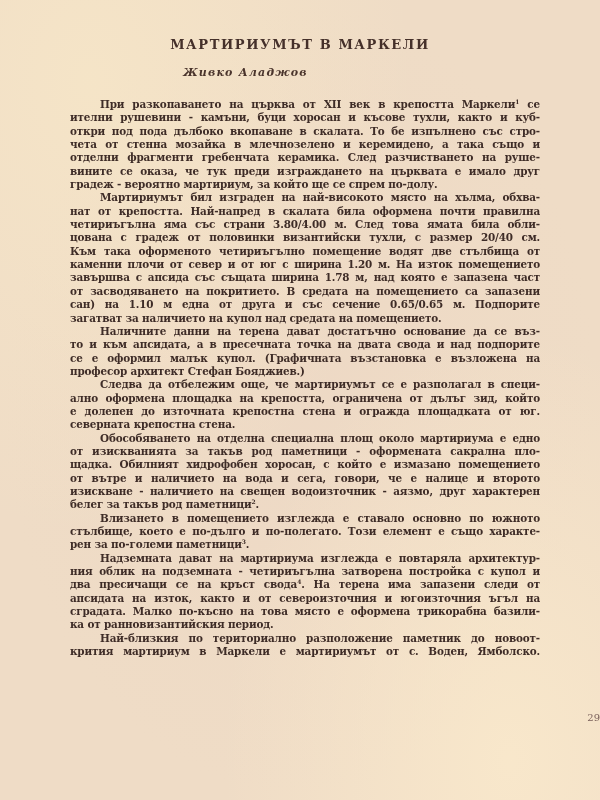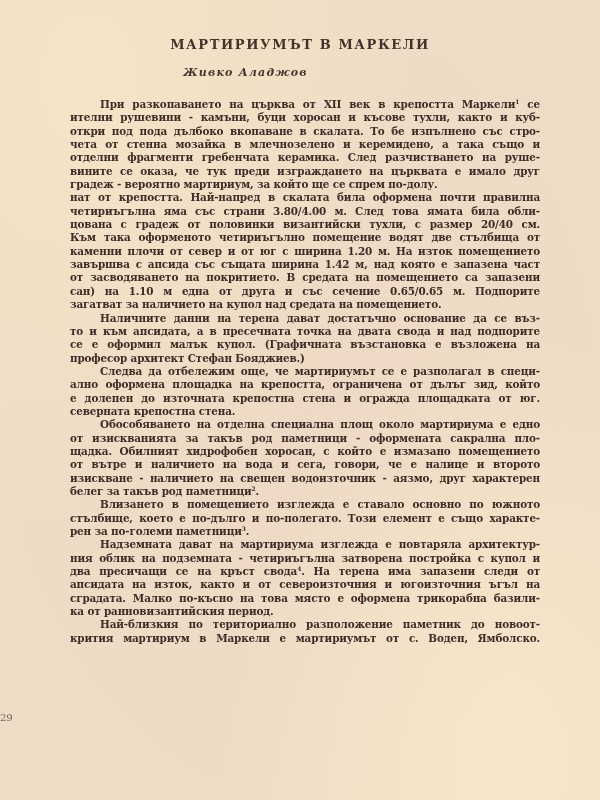--- a/index.html
+++ b/index.html
@@ -75,21 +75,21 @@
     }
     sup {
       font-size: 6px;
       vertical-align: 4px;
       line-height: 0;
     }
     .page-number {
       position: absolute;
       left: 0; width: 600px;
       top: 712px;
-      text-align: left;
+      text-align: right;
       font-family: "DejaVu Serif", serif;
       font-size: 10px;
       color: #7a605a;
     }
   </style>
 </head>
 <body>
 
 <div class="page">
 
@@ -102,26 +102,27 @@
       <span class="line indent"><span>При разкопаването на църква от XII век в крепостта Маркели</span><sup>1</sup><span> се</span></span>
       <span class="line">ителни рушевини - камъни, буци хоросан и късове тухли, както и куб-</span>
       <span class="line">откри под пода дълбоко вкопаване в скалата. То бе изпълнено със стро-</span>
       <span class="line">чета от стенна мозайка в млечнозелено и керемидено, а така също и</span>
       <span class="line">отделни фрагменти гребенчата керамика. След разчистването на руше-</span>
       <span class="line">вините се оказа, че тук преди изграждането на църквата е имало друг</span>
       <span class="line last">градеж - вероятно мартириум, за който ще се спрем по-долу.</span>
     </div>
 
     <div>
+      <span class="line indent">Мартириумът бил изграден на най-високото място на хълма, обхва-</span>
       <span class="line">нат от крепостта. Най-напред в скалата била оформена почти правилна</span>
       <span class="line">четириъгълна яма със страни 3.80/4.00 м. След това ямата била обли-</span>
       <span class="line">цована с градеж от половинки византийски тухли, с размер 20/40 см.</span>
       <span class="line">Към така оформеното четириъгълно помещение водят две стълбища от</span>
       <span class="line">каменни плочи от север и от юг с ширина 1.20 м. На изток помещението</span>
-      <span class="line">завършва с апсида със същата ширина 1.42 м, над която е запазена част</span>
+      <span class="line">завършва с апсида със същата ширина 1.78 м, над която е запазена част</span>
       <span class="line">от засводяването на покритието. В средата на помещението са запазени</span>
       <span class="line">сан) на 1.10 м една от друга и със сечение 0.65/0.65 м. Подпорите</span>
       <span class="line last">загатват за наличието на купол над средата на помещението.</span>
     </div>
 
     <div>
       <span class="line indent">Наличните данни на терена дават достатъчно основание да се въз-</span>
       <span class="line">то и към апсидата, а в пресечната точка на двата свода и над подпорите</span>
       <span class="line">се е оформил малък купол. (Графичната възстановка е възложена на</span>
       <span class="line last">професор архитект Стефан Бояджиев.)</span>

